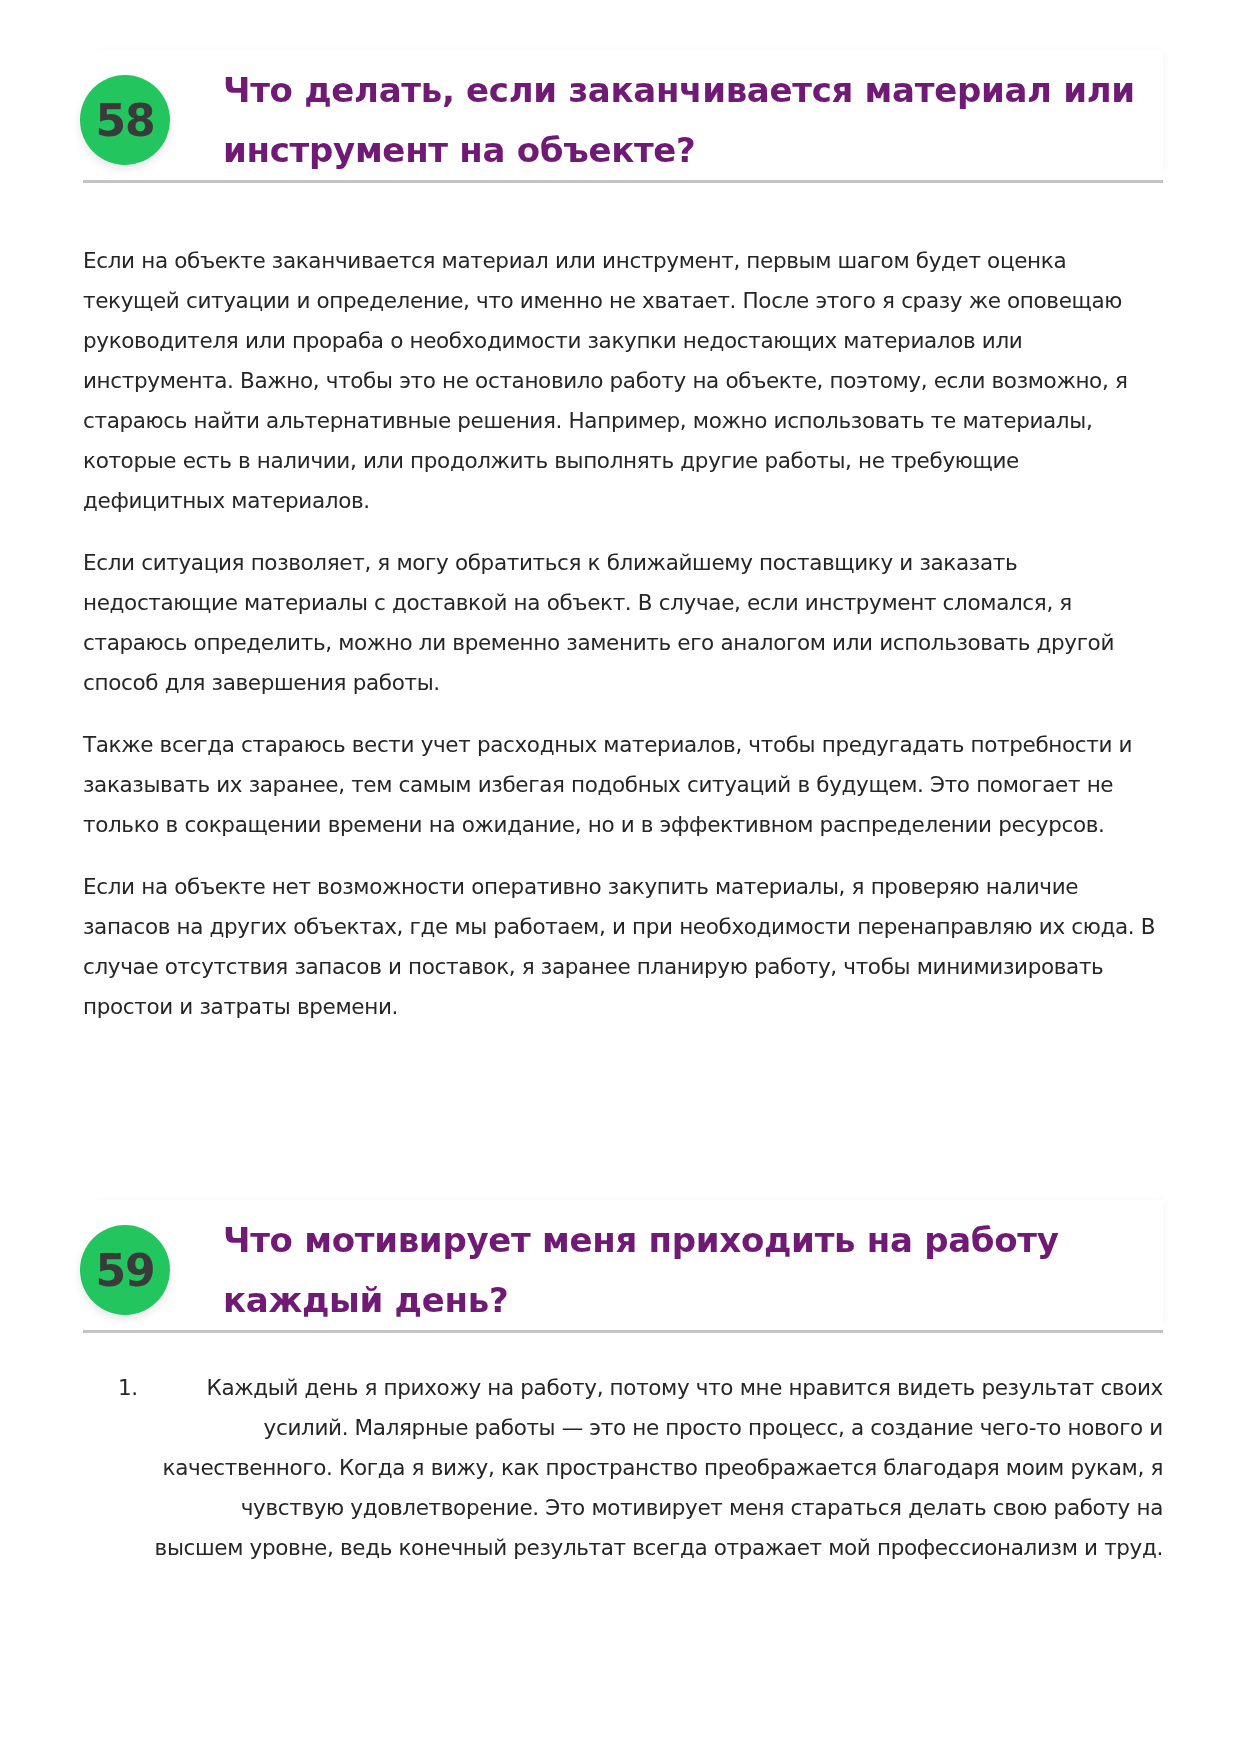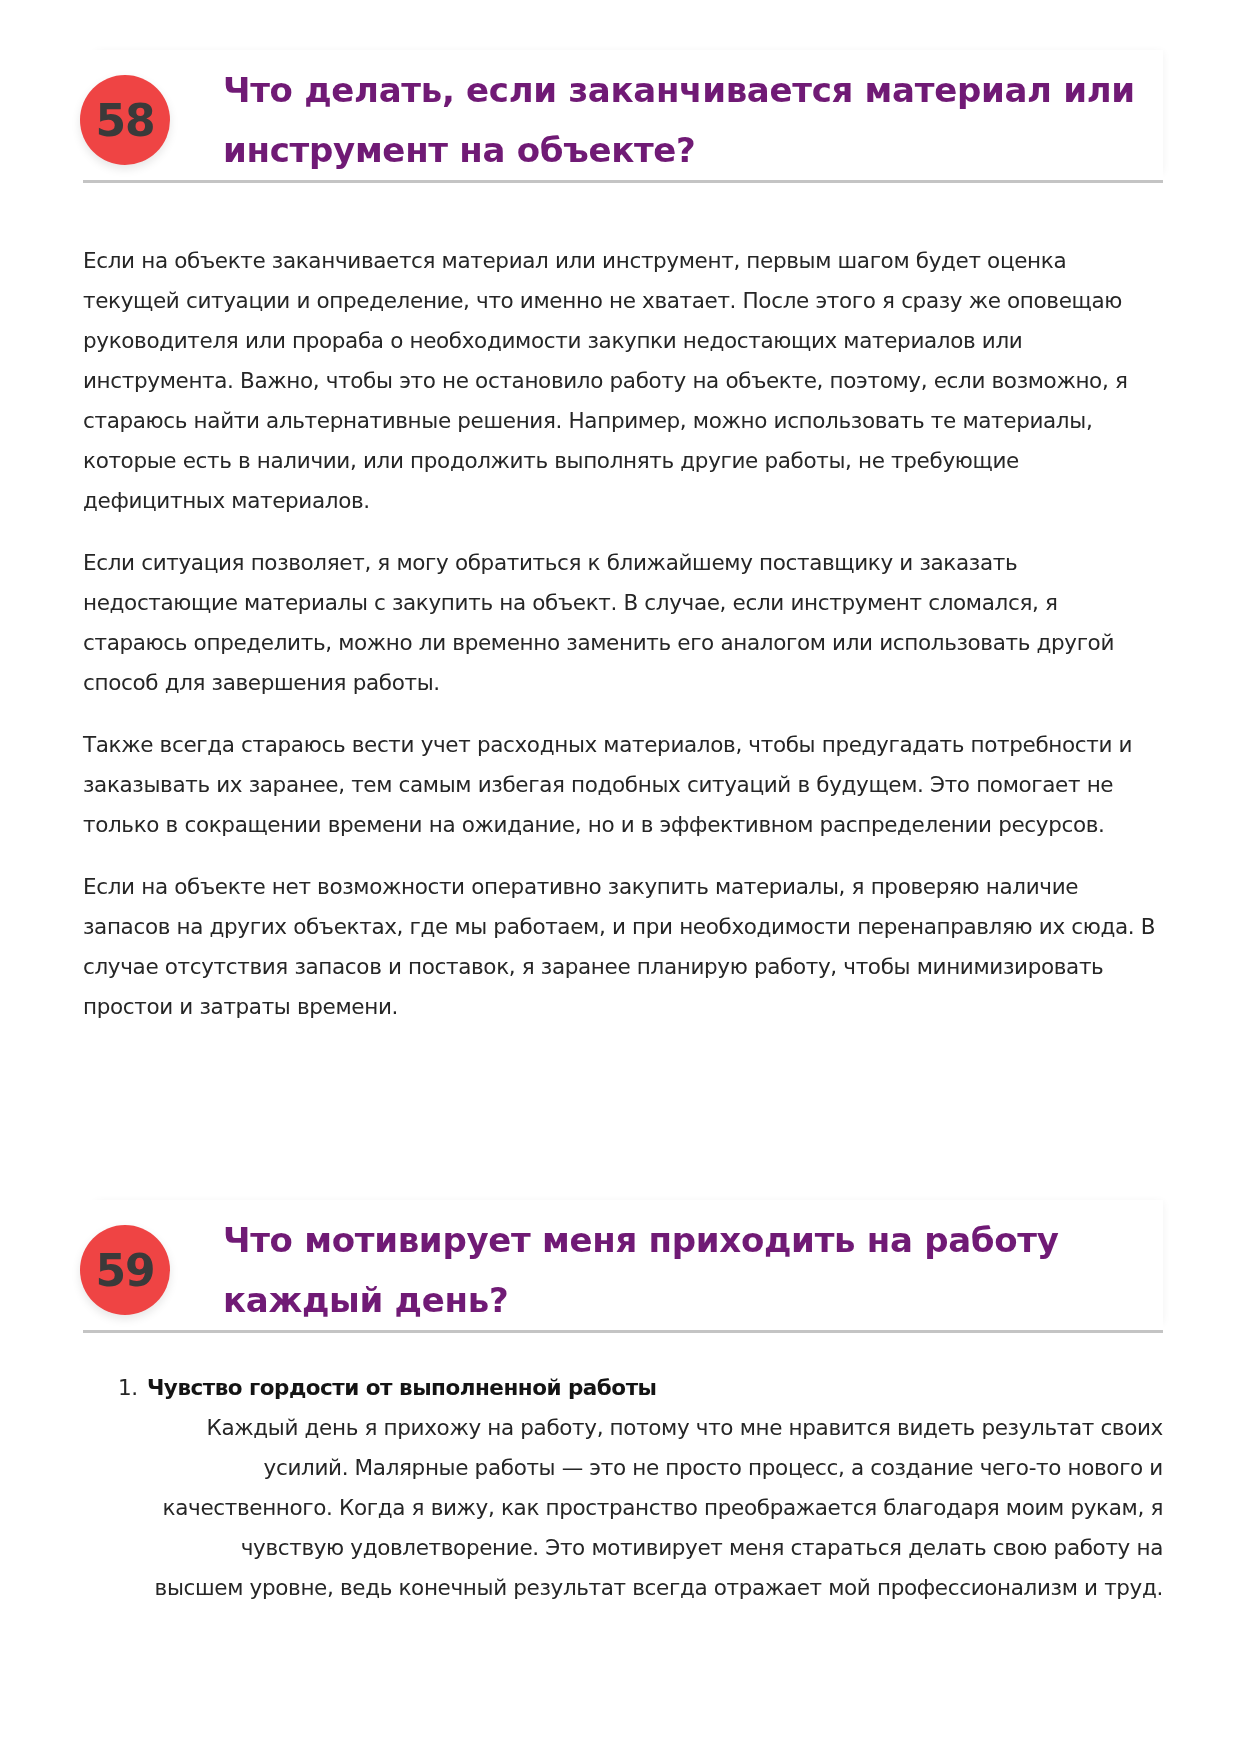--- a/index.html
+++ b/index.html
@@ -26,21 +26,21 @@
       border-bottom: 3px solid #c4c4c4;
       box-shadow: 6px -4px 8px -6px rgba(0,0,0,0.06);
     }
     .badge {
       position: absolute;
       left: -3px;
       top: 25px;
       width: 90px;
       height: 90px;
       border-radius: 50%;
-      background: #ef4444;
+      background: #22c55e;
       box-shadow: 0 4px 10px rgba(0,0,0,0.10);
       display: flex;
       align-items: center;
       justify-content: center;
       font-weight: bold;
       font-size: 44px;
       color: #3a3a3a;
       letter-spacing: -1px;
     }
     .q-title {
@@ -94,31 +94,30 @@
 </head>
 <body>
 
 <section class="section" style="top:50px;">
   <div class="q-header">
     <div class="badge">58</div>
     <h2 class="q-title">Что делать, если заканчивается материал или инструмент на объекте?</h2>
   </div>
   <div class="answer" style="margin-top:58px;">
     <p>Если на объекте заканчивается материал или инструмент, первым шагом будет оценка текущей ситуации и определение, что именно не хватает. После этого я сразу же оповещаю руководителя или прораба о необходимости закупки недостающих материалов или инструмента. Важно, чтобы это не остановило работу на объекте, поэтому, если возможно, я стараюсь найти альтернативные решения. Например, можно использовать те материалы, которые есть в наличии, или продолжить выполнять другие работы, не требующие дефицитных материалов.</p>
-    <p>Если ситуация позволяет, я могу обратиться к ближайшему поставщику и заказать недостающие материалы с закупить на объект. В случае, если инструмент сломался, я стараюсь определить, можно ли временно заменить его аналогом или использовать другой способ для завершения работы.</p>
+    <p>Если ситуация позволяет, я могу обратиться к ближайшему поставщику и заказать недостающие материалы с доставкой на объект. В случае, если инструмент сломался, я стараюсь определить, можно ли временно заменить его аналогом или использовать другой способ для завершения работы.</p>
     <p>Также всегда стараюсь вести учет расходных материалов, чтобы предугадать потребности и заказывать их заранее, тем самым избегая подобных ситуаций в будущем. Это помогает не только в сокращении времени на ожидание, но и в эффективном распределении ресурсов.</p>
     <p>Если на объекте нет возможности оперативно закупить материалы, я проверяю наличие запасов на других объектах, где мы работаем, и при необходимости перенаправляю их сюда. В случае отсутствия запасов и поставок, я заранее планирую работу, чтобы минимизировать простои и затраты времени.</p>
   </div>
 </section>
 
 <section class="section" style="top:1200px;">
   <div class="q-header">
     <div class="badge">59</div>
     <h2 class="q-title">Что мотивирует меня приходить на работу каждый день?</h2>
   </div>
   <ol class="list" style="margin-top:35px;">
     <li class="list-item">
       <span class="list-num">1.</span>
-      <strong class="list-title">Чувство гордости от выполненной работы</strong>
       <span class="list-body">Каждый день я прихожу на работу, потому что мне нравится видеть результат своих усилий. Малярные работы — это не просто процесс, а создание чего-то нового и качественного. Когда я вижу, как пространство преображается благодаря моим рукам, я чувствую удовлетворение. Это мотивирует меня стараться делать свою работу на высшем уровне, ведь конечный результат всегда отражает мой профессионализм и труд.</span>
     </li>
   </ol>
 </section>
 
 </body></html>

